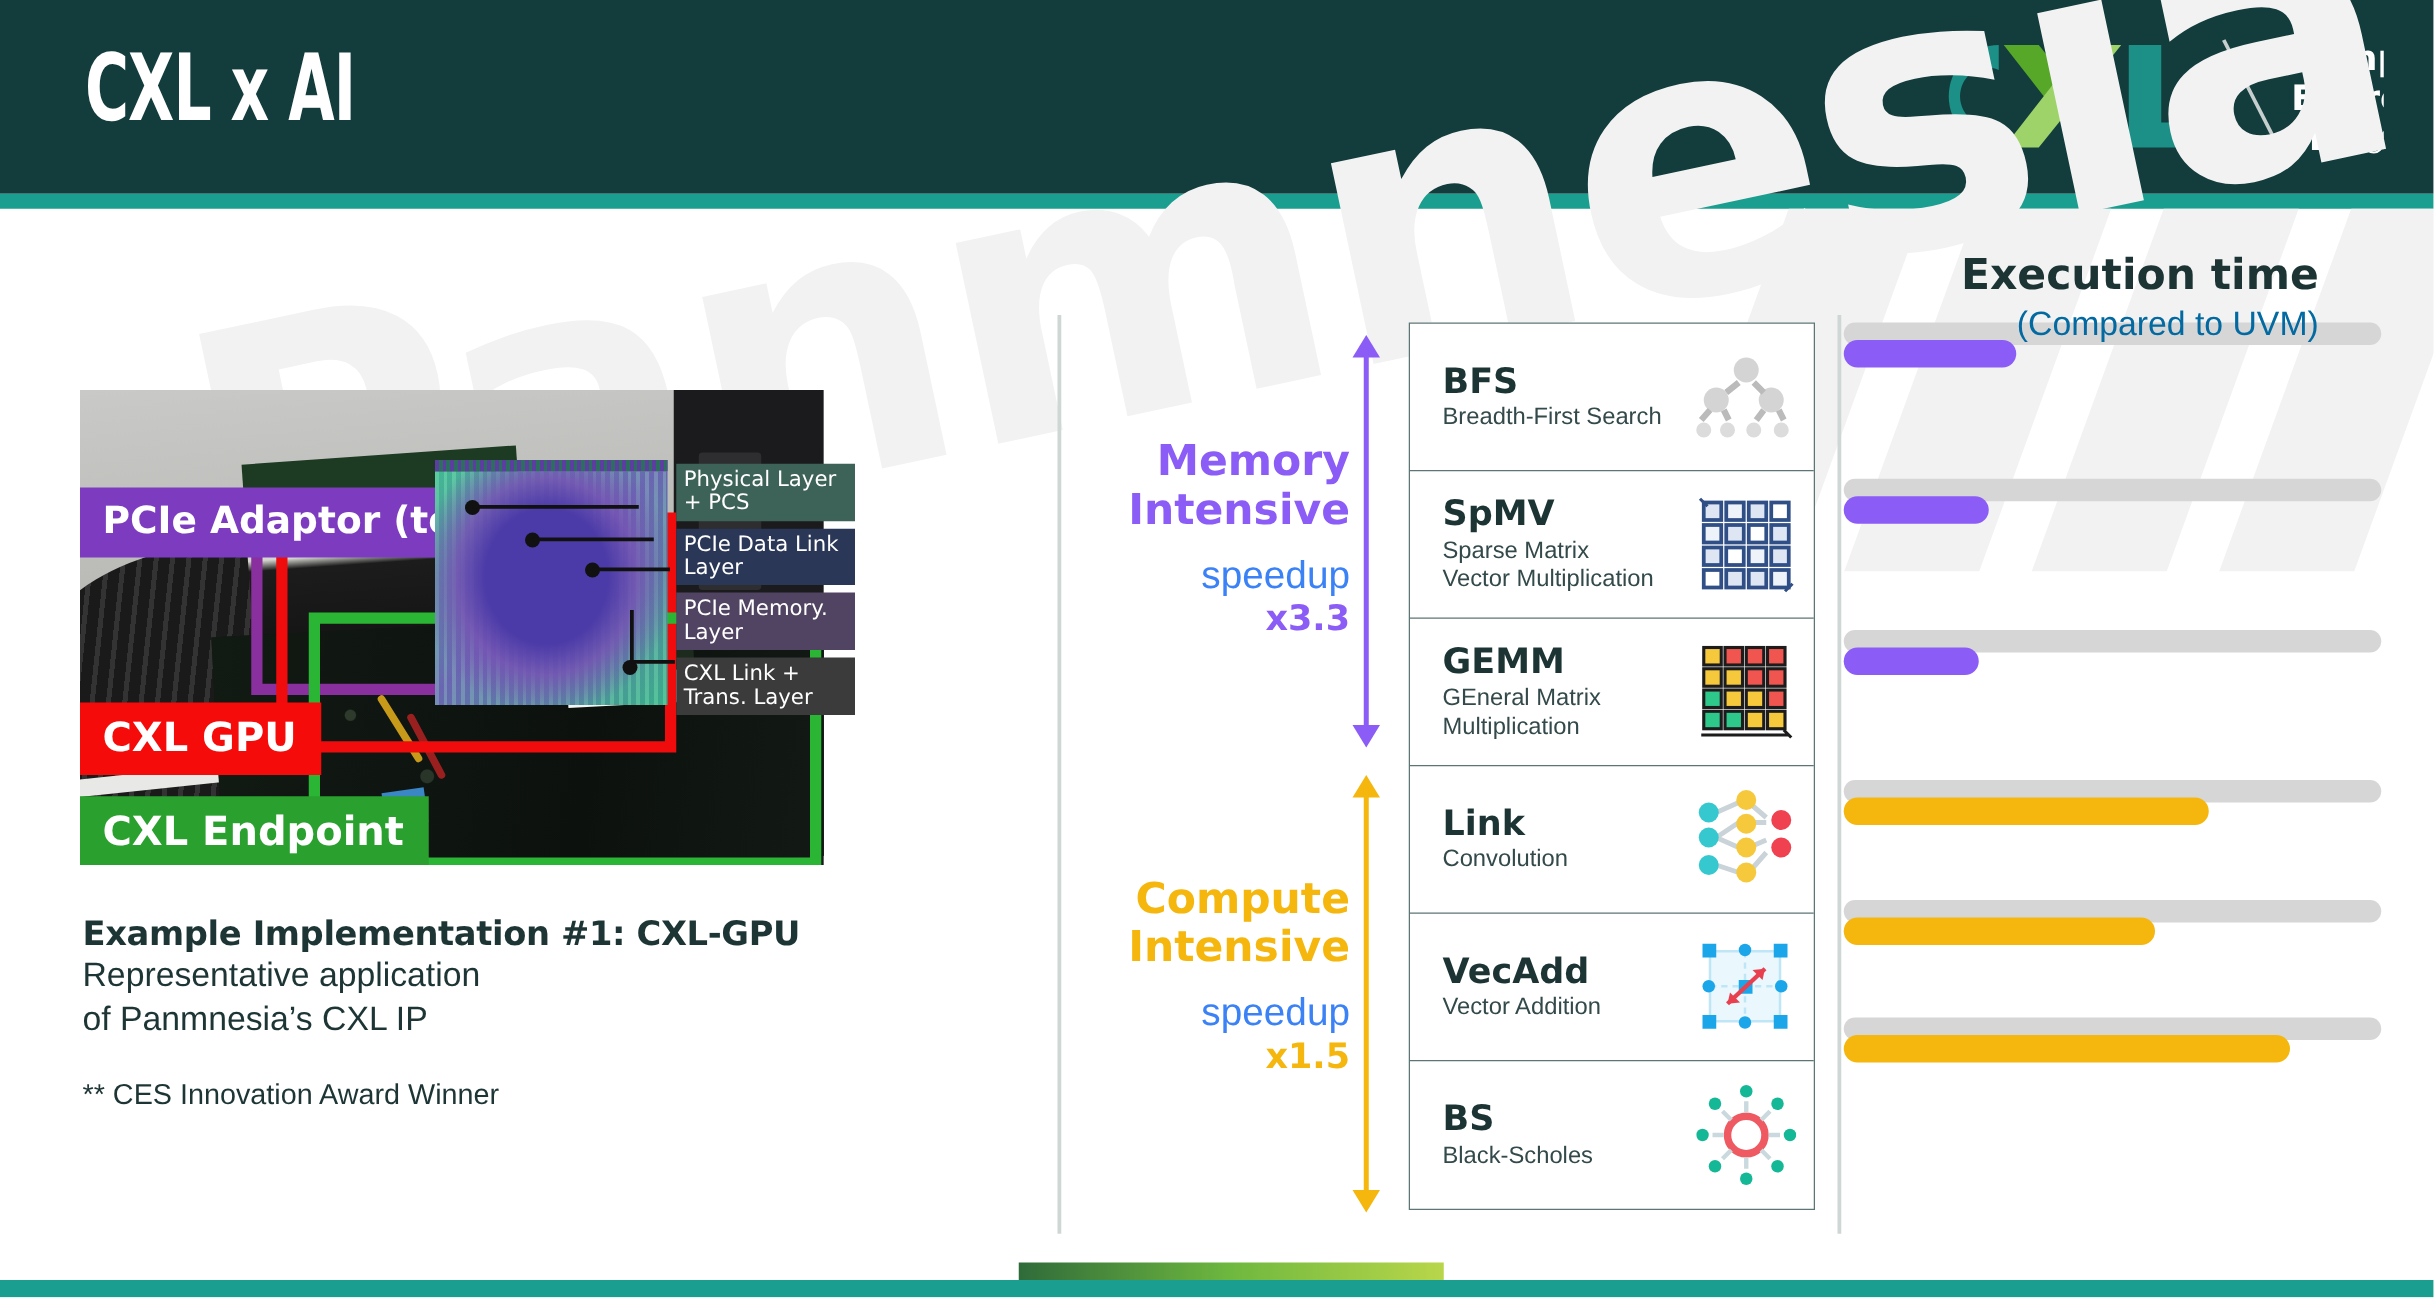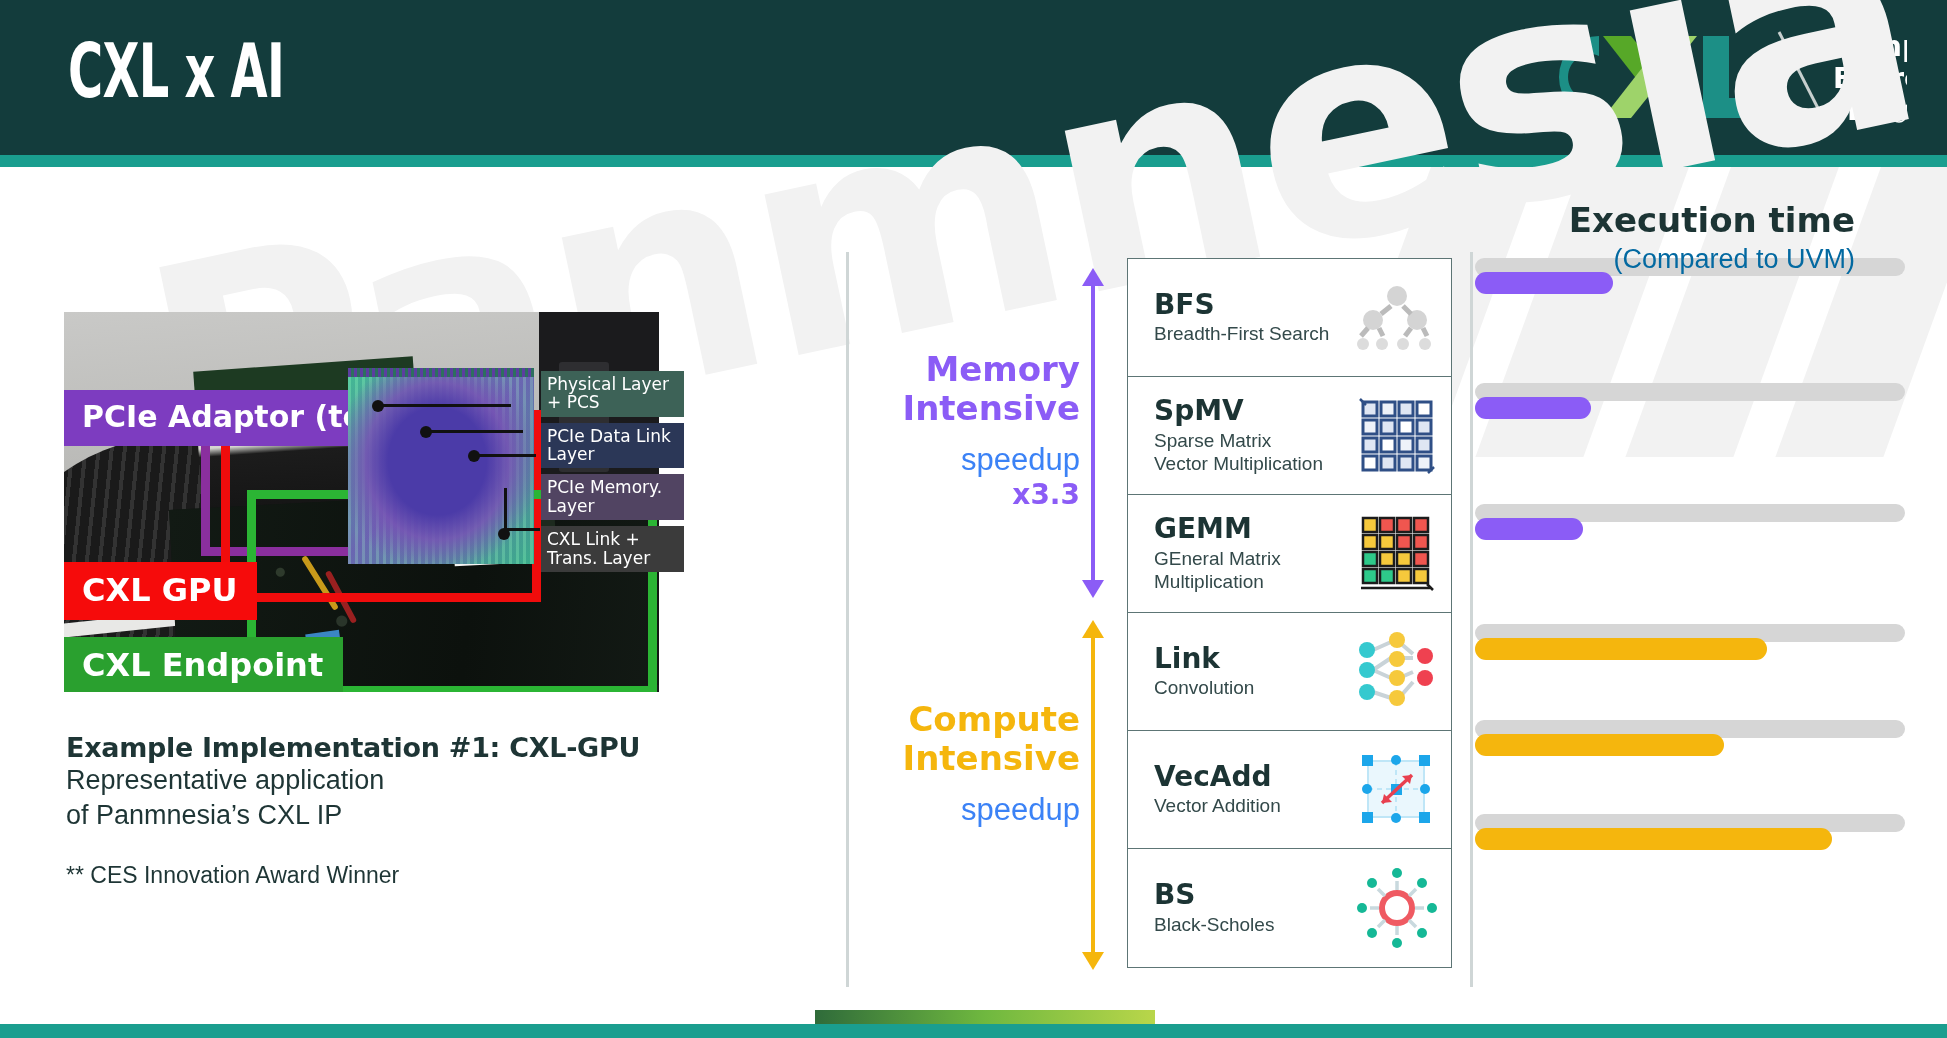--- a/index.html
+++ b/index.html
@@ -259,20 +259,21 @@
     <div class="shaft" style="background:#8b5cf6;"></div>
     <div class="head-dn" style="border-top:18px solid #8b5cf6;"></div>
   </div>
 
   <div class="grp" style="left:860px; top:700px; width:220px;">
     <div class="grp-title amber">
       <div>Compute</div>
       <div>Intensive</div>
     </div>
     <div class="grp-sub">speedup</div>
+    <div class="grp-val amber">x1.5</div>
   </div>
   <div class="arrow" style="left:1080px; top:620px; height:350px;">
     <div class="head-up" style="border-bottom:18px solid #f5b60d;"></div>
     <div class="shaft" style="background:#f5b60d;"></div>
     <div class="head-dn" style="border-top:18px solid #f5b60d;"></div>
   </div>
 
   <div class="cards">
 
     <div class="card">

